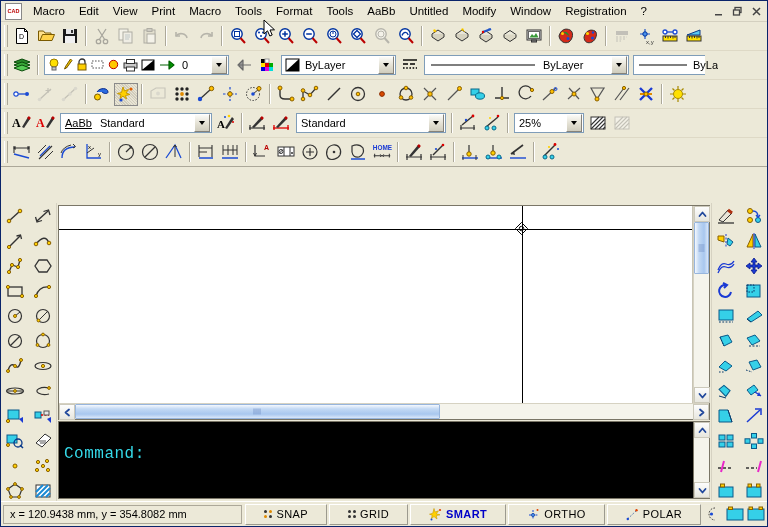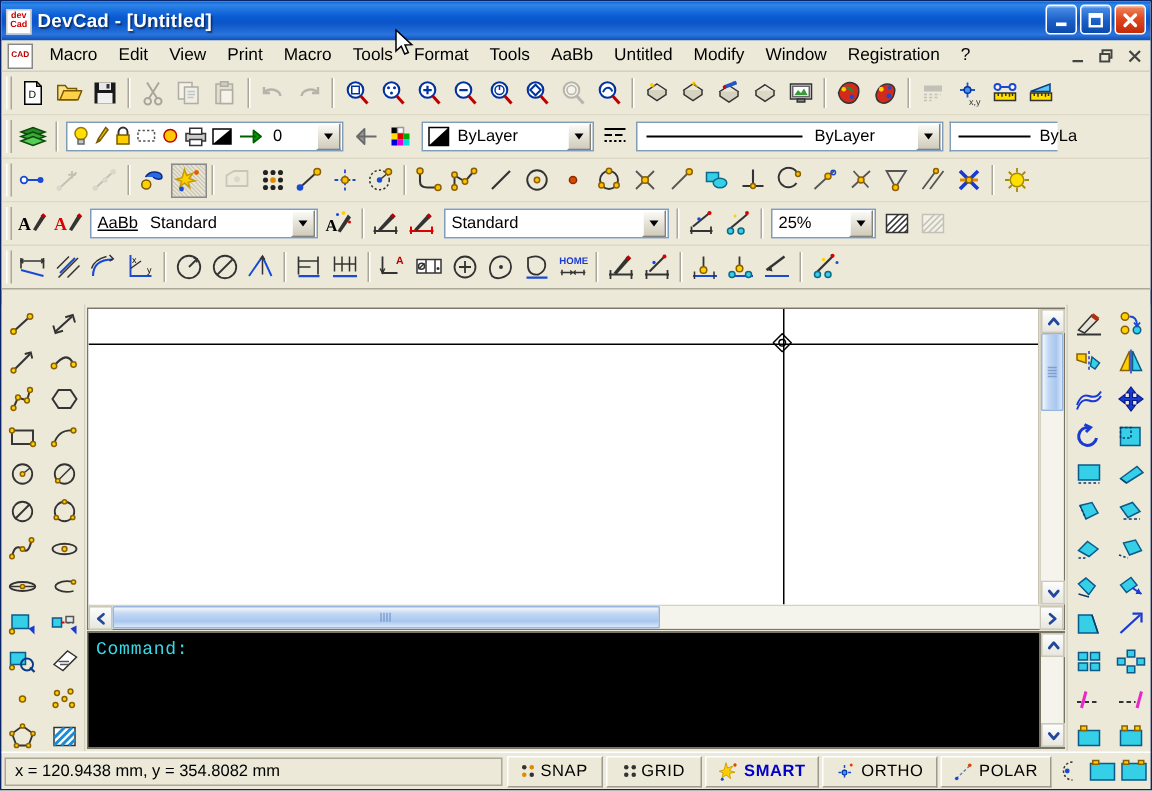--- a/index.html
+++ b/index.html
@@ -210,82 +210,57 @@
   .cmdwin {
     height: 78px; flex:0 0 auto;
     border:1px solid #7a7667;
     background:#000;
     display:flex;
     position:relative;
     margin-bottom:2px;
   }
   .cmdtext {
     flex:1; color:#35d9e8; font-family:"Liberation Mono", monospace;
-    font-size:12px; padding:4px 5px; white-space:pre; letter-spacing:.5px;
+    font-size:16px; padding:4px 5px; white-space:pre; letter-spacing:.5px;margin-top:19px;
   }
 
   
   .statusbar {
     position:absolute; left:0; right:0; bottom:0; height:25px;
     background:#ece9d8;
     display:flex; align-items:center;
     border-top:1px solid #fff;
     padding: 0 2px;
   }
   .status-coord {
     flex:1; font-size:11px; padding-left:6px; color:#000;
     border:1px solid #aca899; height:19px; display:flex;align-items:center;
     background:#ece9d8; margin-right:3px;
     font-family:"Liberation Sans", sans-serif;
   }
   .status-pane {
-    height:21px; min-width:64px; padding:0 8px;
+    height:21px; min-width:64px; padding:0 18px;
     border:1px solid #fff; border-right-color:#9c9a8e; border-bottom-color:#9c9a8e;
     display:flex; align-items:center; justify-content:center; gap:4px;
     font-size:11px; letter-spacing:.4px; margin-right:2px;
     background:#ece9d8;
   }
   .status-pane.on { color:#0000c8; font-weight:bold; }
   .status-icons { display:flex; align-items:center; gap:3px; padding-left:4px; }
   .dots4 { display:grid; grid-template-columns:3px 3px; gap:2px; }
   .dots4 i { width:3px;height:3px;background:#333;display:block;border-radius:50%; }
   .dots4 i.o { background:#e08a00; }
 
   .cursor-arrow { position:absolute; left:262px; top:18px; z-index:50; }
 </style>
 </head>
 <body>
 
 <div id="app">
 
-  <div class="titlebar">
-    <div class="title-icon">
-      <b>dev</b>
-        <b>Cad</b>
-    </div>
-    <div class="title-text">DevCad - [Untitled]</div>
-    <div class="win-buttons">
-      <div class="wb">
-        <svg width="11" height="11" viewBox="0 0 11 11">
-            <rect x="2" y="7" width="7" height="2.4" fill="#fff"></rect>
-          </svg>
-      </div>
-      <div class="wb">
-        <svg width="11" height="11" viewBox="0 0 11 11">
-            <rect x="1.5" y="1.5" width="8" height="8" fill="none" stroke="#fff" stroke-width="1.6"></rect>
-            <rect x="1.5" y="1.5" width="8" height="2.4" fill="#fff"></rect>
-          </svg>
-      </div>
-      <div class="wb close">
-        <svg width="11" height="11" viewBox="0 0 11 11">
-            <path d="M2 2 L9 9 M9 2 L2 9" stroke="#fff" stroke-width="2.2" stroke-linecap="round"></path>
-          </svg>
-      </div>
-    </div>
-  </div>
 
   <div class="menubar">
     <div class="menu-appicon">CAD</div>
     <div class="menu-item">Macro</div>
     <div class="menu-item">Edit</div>
     <div class="menu-item">View</div>
     <div class="menu-item">Print</div>
     <div class="menu-item">Macro</div>
     <div class="menu-item">Tools</div>
     <div class="menu-item">Format</div>

